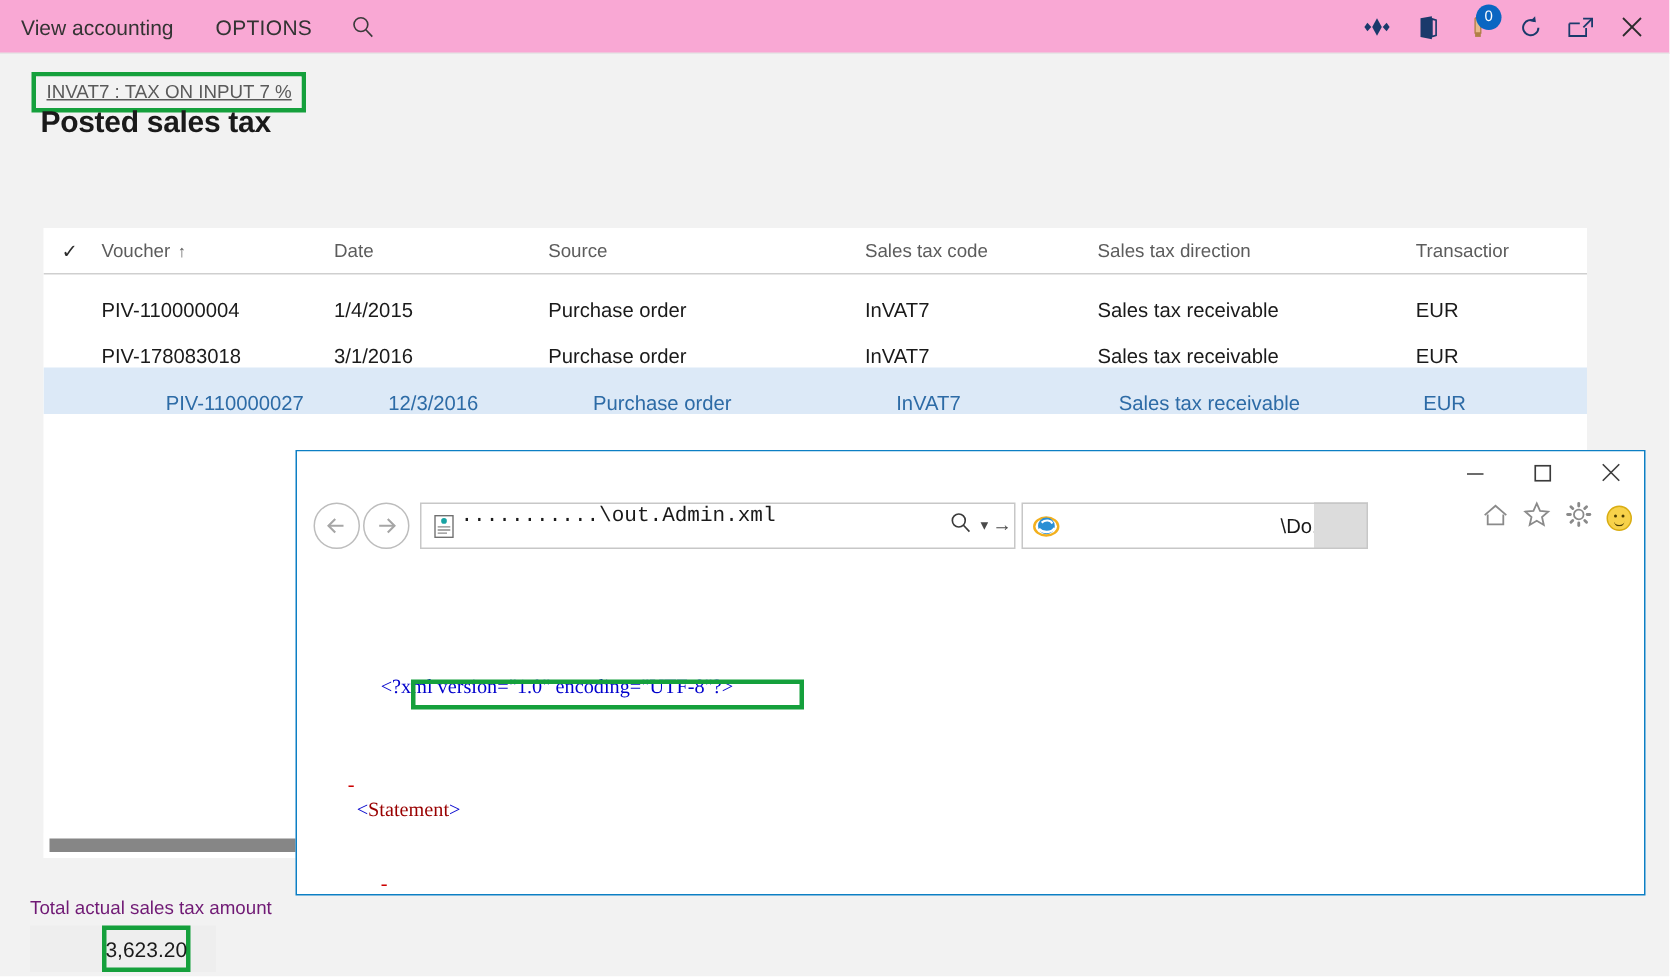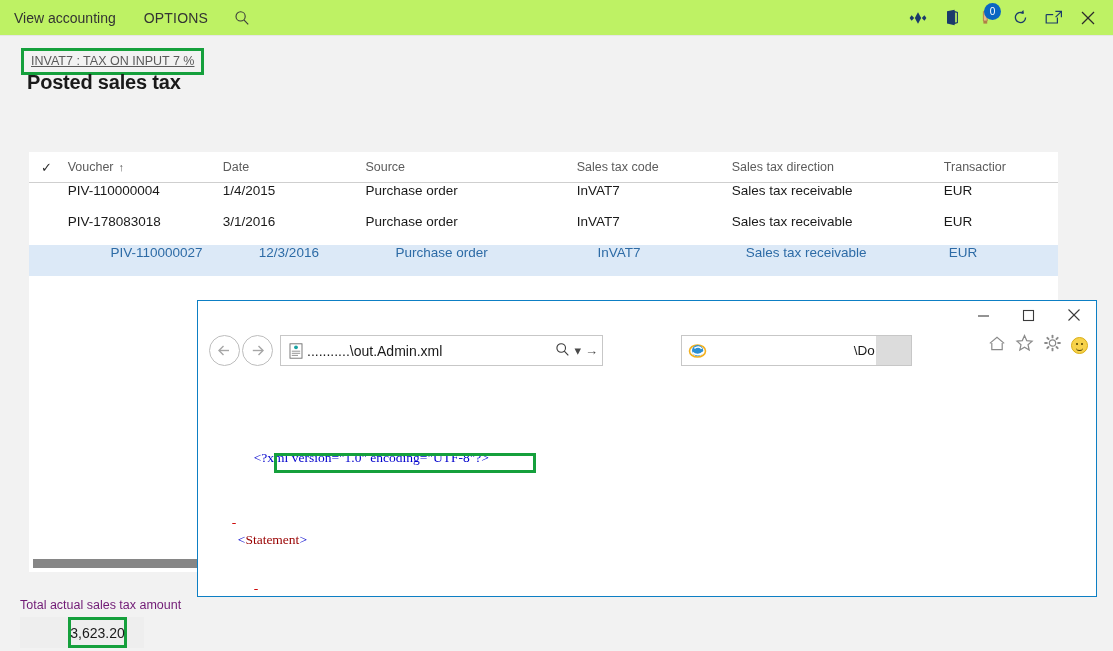--- a/index.html
+++ b/index.html
@@ -9,22 +9,22 @@
     overflow: hidden;
     background: #ffffff;
     font-family: "Liberation Sans", sans-serif;
     -webkit-font-smoothing: antialiased;
   }
   #root { position: relative; width: 1113px; height: 651px; background:#f2f2f2; }
 
   
   .cmdbar {
     position:absolute; left:0; top:0; width:1113px; height:36px;
-    background:#bef264; border-bottom:1px solid #e6e6e6;
-    display:flex; align-items:center;
+    background:#f9a8d4; border-bottom:1px solid #e6e6e6;
+    display:flex; align-items:flex-start;
   }
   .cmd-left { display:flex; align-items:center; height:36px; }
   .cmd-item {
     font-size:14px; color:#333333; padding:0 14px; height:36px;
     display:flex; align-items:center; cursor:default; white-space:nowrap;
   }
   .cmd-item.caps { letter-spacing:.2px; }
   .cmd-search { padding:0 12px; display:flex; align-items:center; height:36px; }
   .cmd-right { margin-left:auto; display:flex; align-items:center; height:36px; padding-right:8px; }
   .cmd-icon {
@@ -65,21 +65,21 @@
   
   .grid-shell {
     position:absolute; left:29px; top:152px; width:1029px; height:420px;
     background:#ffffff; overflow:hidden;
   }
   .grid-head {
     height:31px; display:flex; align-items:center; border-bottom:1px solid #cfcfcf;
     font-size:12.5px; color:#5c5c5c; position:relative;
   }
   .grid-row {
-    height:31px; display:flex; align-items:flex-start; font-size:13.5px; color:#1a1a1a;
+    height:31px; display:flex; align-items:flex-end; font-size:13.5px; color:#1a1a1a;
   }
   .grid-row.sel { background:#dce9f7; color:#2d6ba6;padding-left:44px; }
   .c-check { width:40px; padding-left:12px; }
   .c-voucher { width:163px; }
   .c-date { width:150px; }
   .c-source { width:222px; }
   .c-code { width:163px; }
   .c-dir { width:223px; }
   .c-cur { width:120px; }
   .sort-arrow { margin-left:5px; font-size:11px; }
@@ -119,22 +119,22 @@
   }
   .ie-navrow { position:relative; height:44px; background:#ffffff; }
   .nav-circle {
     position:absolute; top:6px; width:31px; height:31px; border-radius:50%;
     border:1px solid #bdbdbd; display:flex; align-items:center; justify-content:center;
     color:#a6a6a6;
   }
   .nav-back { left:11px; }
   .nav-fwd { left:44px; }
   .addr {
-    position:absolute; left:82px; top:6px; width:323px; height:31px;
-    border:1px solid #c7c7c7; background:#ffffff; display:flex; align-items:center;
+    position:absolute; left:82px; top:6px; width:397px; height:31px;
+    border:1px solid #c7c7c7; background:#ffffff; display:flex; font-family:Liberation Mono, monospace;
   }
   .addr-icon { width:26px; display:flex; align-items:center; justify-content:center; padding-left:4px; }
   .addr-text { font-size:14px; color:#1a1a1a; white-space:nowrap; overflow:hidden; }
   .addr-tools {
     position:absolute; right:4px; top:0; height:29px; display:flex; align-items:center; gap:4px;
     color:#4a4a4a; font-size:13px;
   }
   .ie-tab {
     position:absolute; left:483px; top:6px; width:230px; height:31px;
     border:1px solid #c7c7c7; background:#ffffff; display:flex; align-items:center;

